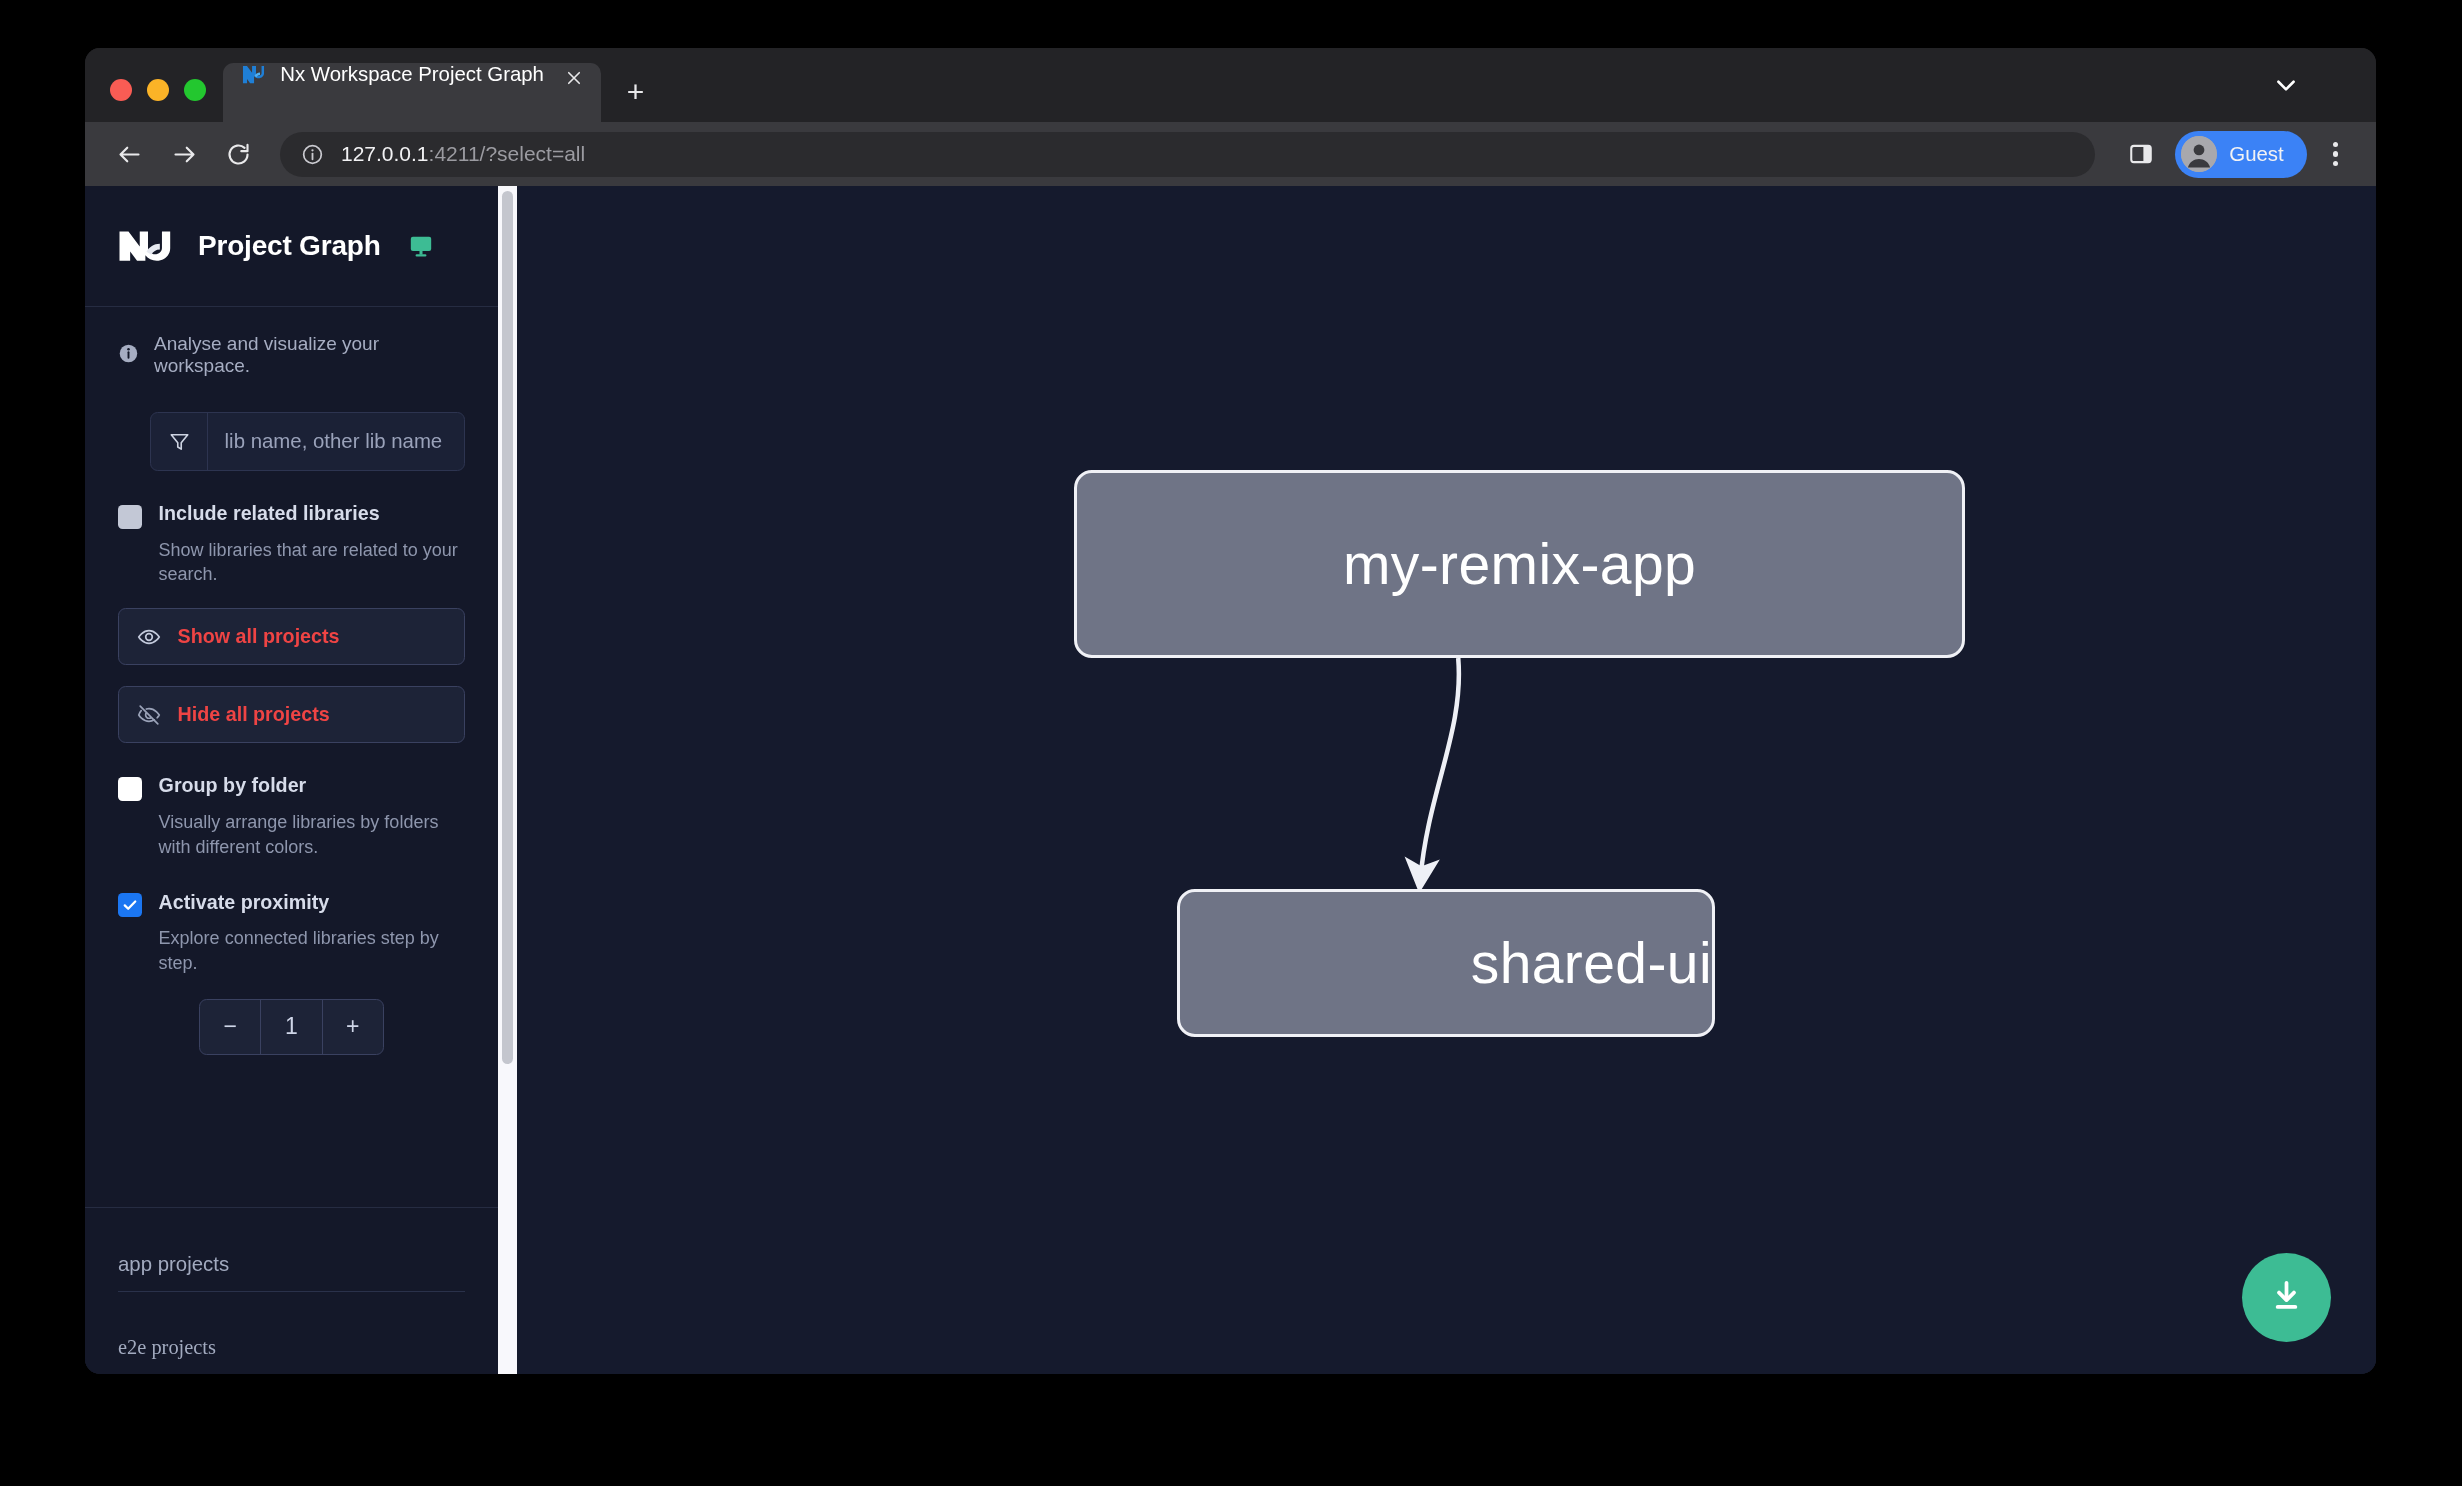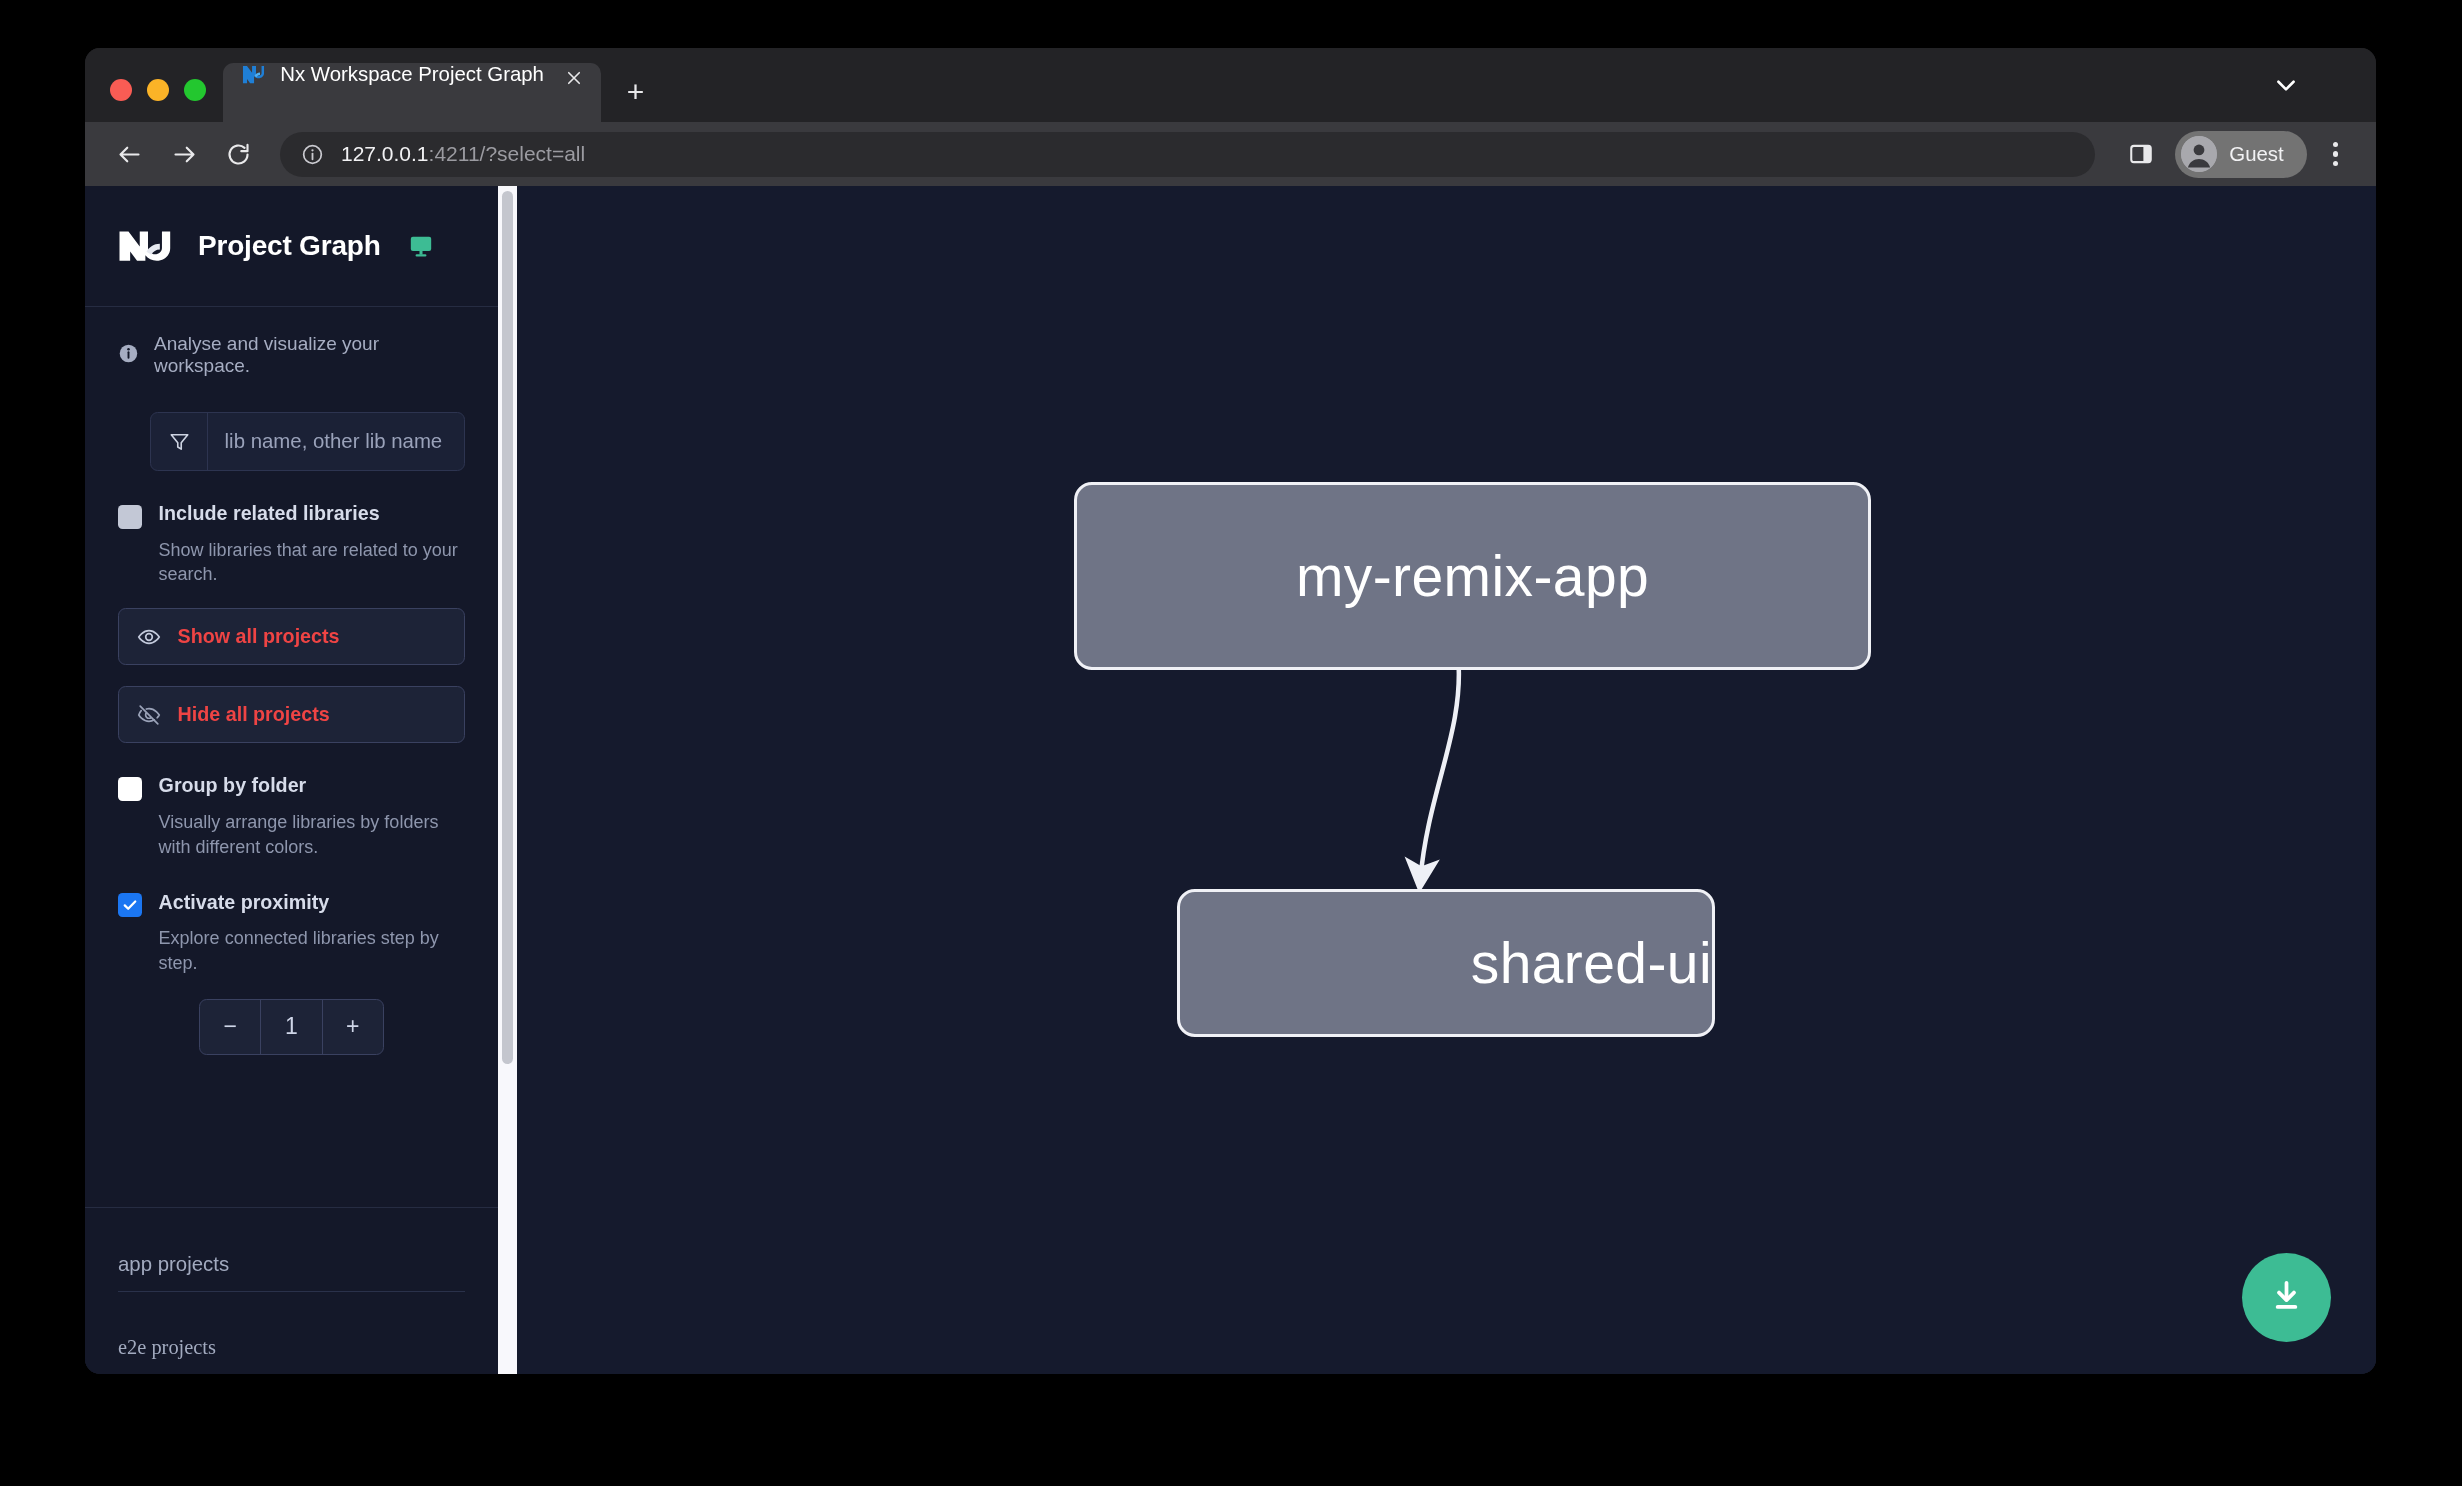--- a/index.html
+++ b/index.html
@@ -113,21 +113,21 @@
 
   .tb-icon-btn {
     width: 47px; height: 47px;
     display: flex; align-items: center; justify-content: center;
     flex: none; color: #e9e9eb;
   }
   .profile-chip {
     display: flex; align-items: center; gap: 12px;
     height: 47px;
     padding: 0 23px 0 6px;
-    background: #737373;
+    background: #3b82f6;
     border-radius: 23.4px;
     flex: none;
     margin-left: 3px;
   }
   .profile-avatar {
     width: 36px; height: 36px; border-radius: 50%;
     background: #a8a8ad;
     display: flex; align-items: center; justify-content: center;
     overflow: hidden;
   }
@@ -299,21 +299,21 @@
     display: flex; align-items: center; justify-content: center;
     background: #6f7486;
     border: 3.8px solid #f0f1f6;
     border-radius: 18px;
     color: #ffffff;
     font-size: 57px;
     font-weight: 400;
     letter-spacing: 0.4px;
     white-space: nowrap;
   }
-  #node-my-remix-app { left: 557px; top: 296px; width: 797px; height: 188px; }
+  #node-my-remix-app { left: 557px; top: 284px; width: 891px; height: 188px; }
   #node-shared-ui   { left: 660px; top: 703px; width: 538px; height: 148px; justify-content: flex-end; }
 
   .fab {
     position: absolute;
     right: 45px; bottom: 33px;
     width: 89px; height: 89px;
     border-radius: 50%;
     background: #3dbc94;
     display: flex; align-items: center; justify-content: center;
     border: none;

